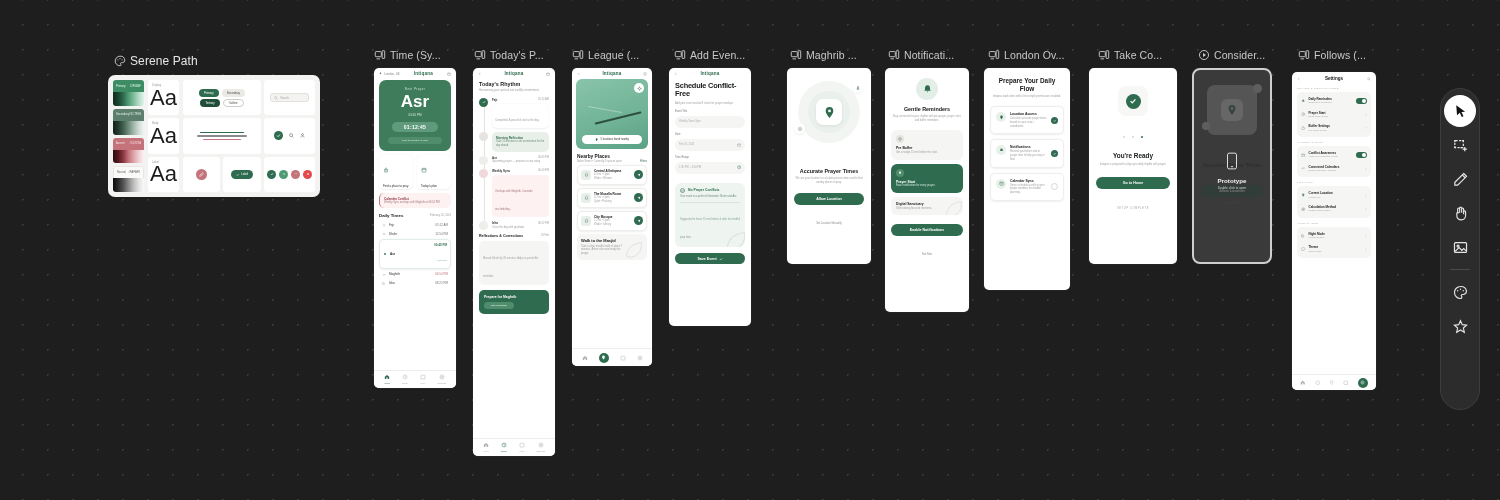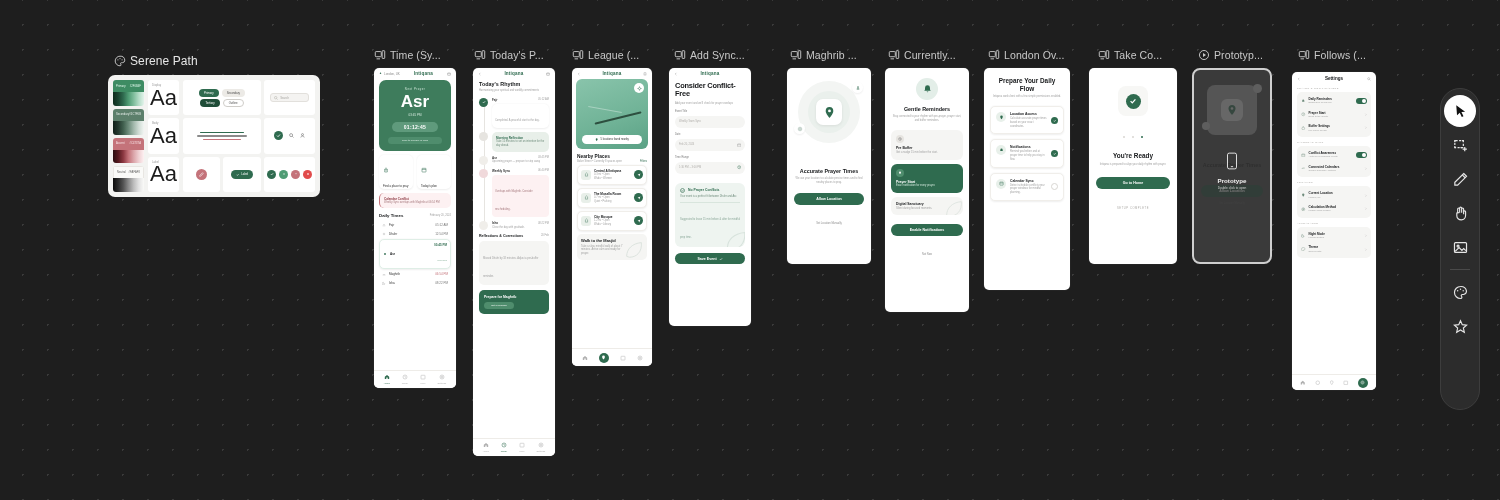--- a/index.html
+++ b/index.html
@@ -279,37 +279,37 @@
           <path d="M3 11.5h4"></path>
         </svg></span>
     <span class="ftxt">League (...</span>
   </div>
   <div class="frame-label" style="left:674px; top:49px; width:80px">
     <span class="ficon"><svg viewBox="0 0 14 14" width="12" height="12" fill="none" stroke="#c9c9c9" stroke-width="1.1">
           <rect x="1.5" y="3" width="7" height="6" rx="1"></rect>
           <rect x="9.5" y="2" width="3" height="9" rx=".6"></rect>
           <path d="M3 11.5h4"></path>
         </svg></span>
-    <span class="ftxt">Add Sync...</span>
+    <span class="ftxt">Add Even...</span>
   </div>
   <div class="frame-label" style="left:790px; top:49px; width:85px">
     <span class="ficon"><svg viewBox="0 0 14 14" width="12" height="12" fill="none" stroke="#c9c9c9" stroke-width="1.1">
           <rect x="1.5" y="3" width="7" height="6" rx="1"></rect>
           <rect x="9.5" y="2" width="3" height="9" rx=".6"></rect>
           <path d="M3 11.5h4"></path>
         </svg></span>
     <span class="ftxt">Maghrib ...</span>
   </div>
   <div class="frame-label" style="left:888px; top:49px; width:85px">
     <span class="ficon"><svg viewBox="0 0 14 14" width="12" height="12" fill="none" stroke="#c9c9c9" stroke-width="1.1">
           <rect x="1.5" y="3" width="7" height="6" rx="1"></rect>
           <rect x="9.5" y="2" width="3" height="9" rx=".6"></rect>
           <path d="M3 11.5h4"></path>
         </svg></span>
-    <span class="ftxt">Currently...</span>
+    <span class="ftxt">Notificati...</span>
   </div>
   <div class="frame-label" style="left:988px; top:49px; width:85px">
     <span class="ficon"><svg viewBox="0 0 14 14" width="12" height="12" fill="none" stroke="#c9c9c9" stroke-width="1.1">
           <rect x="1.5" y="3" width="7" height="6" rx="1"></rect>
           <rect x="9.5" y="2" width="3" height="9" rx=".6"></rect>
           <path d="M3 11.5h4"></path>
         </svg></span>
     <span class="ftxt">London Ov...</span>
   </div>
   <div class="frame-label" style="left:1098px; top:49px; width:85px">
@@ -318,21 +318,21 @@
           <rect x="9.5" y="2" width="3" height="9" rx=".6"></rect>
           <path d="M3 11.5h4"></path>
         </svg></span>
     <span class="ftxt">Take Co...</span>
   </div>
   <div class="frame-label" style="left:1198px; top:49px; width:85px">
     <span class="ficon"><svg viewBox="0 0 14 14" width="12" height="12" fill="none" stroke="#c9c9c9" stroke-width="1.1">
           <circle cx="7" cy="7" r="5.3"></circle>
           <path d="M5.8 4.8 9.3 7l-3.5 2.2Z" fill="#c9c9c9" stroke="none"></path>
         </svg></span>
-    <span class="ftxt">Prototyp...</span>
+    <span class="ftxt">Consider...</span>
   </div>
   <div class="frame-label" style="left:1298px; top:49px; width:90px">
     <span class="ficon"><svg viewBox="0 0 14 14" width="12" height="12" fill="none" stroke="#c9c9c9" stroke-width="1.1">
           <rect x="1.5" y="3" width="7" height="6" rx="1"></rect>
           <rect x="9.5" y="2" width="3" height="9" rx=".6"></rect>
           <path d="M3 11.5h4"></path>
         </svg></span>
     <span class="ftxt">Follows (...</span>
   </div>
 
@@ -710,21 +710,21 @@
 
   <div class="frame phone" style="left:669px; top:68px; width:82px; height:258px;">
     <div class="ph-status">
       <svg width="4" height="4" viewBox="0 0 10 10" fill="none" stroke="#8d8d8d" stroke-width="1">
           <path d="M6 2 3 5l3 3"></path>
         </svg>
       <span class="ph-title">Intiqana</span>
       <span style="width:4px"></span>
     </div>
     <div style="padding:5px 6px 2px">
-      <div class="h-big" style="font-size:7.4px">Consider Conflict-Free</div>
+      <div class="h-big" style="font-size:7.4px">Schedule Conflict-Free</div>
       <div class="tiny2" style="margin-top:3px">Add your event and we'll check for prayer overlaps</div>
     </div>
 
     <div style="padding:3px 6px">
       <div style="margin-bottom:5px">
         <div class="tiny2" style="color:#7a7a7a;margin-bottom:2px">Event Title</div>
         <div style="height:12px;border-radius:6px;background:#f5f5f3;display:flex;align-items:center;padding:0 4px">
           <span class="tiny2" style="color:#b0aeaa">Weekly Team Sync</span>
         </div>
       </div>

